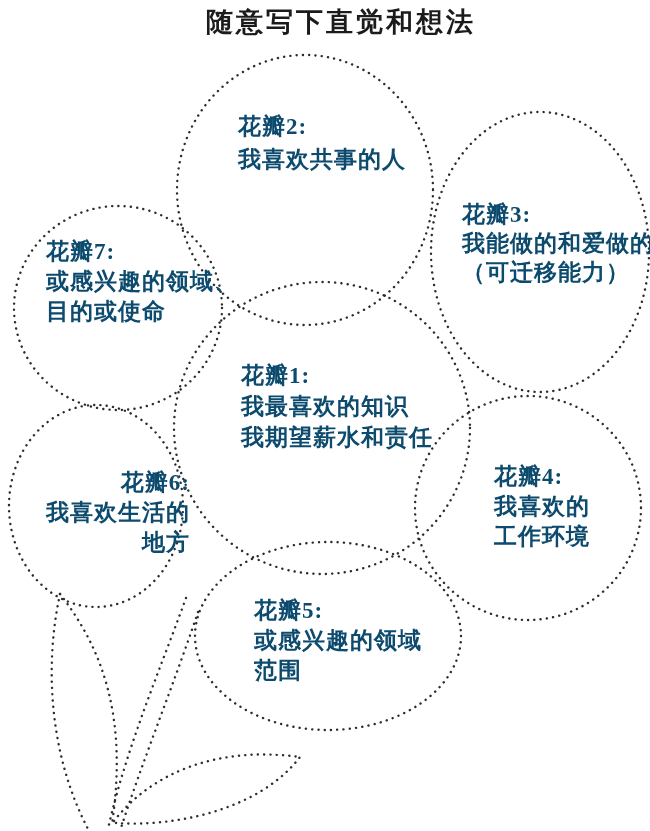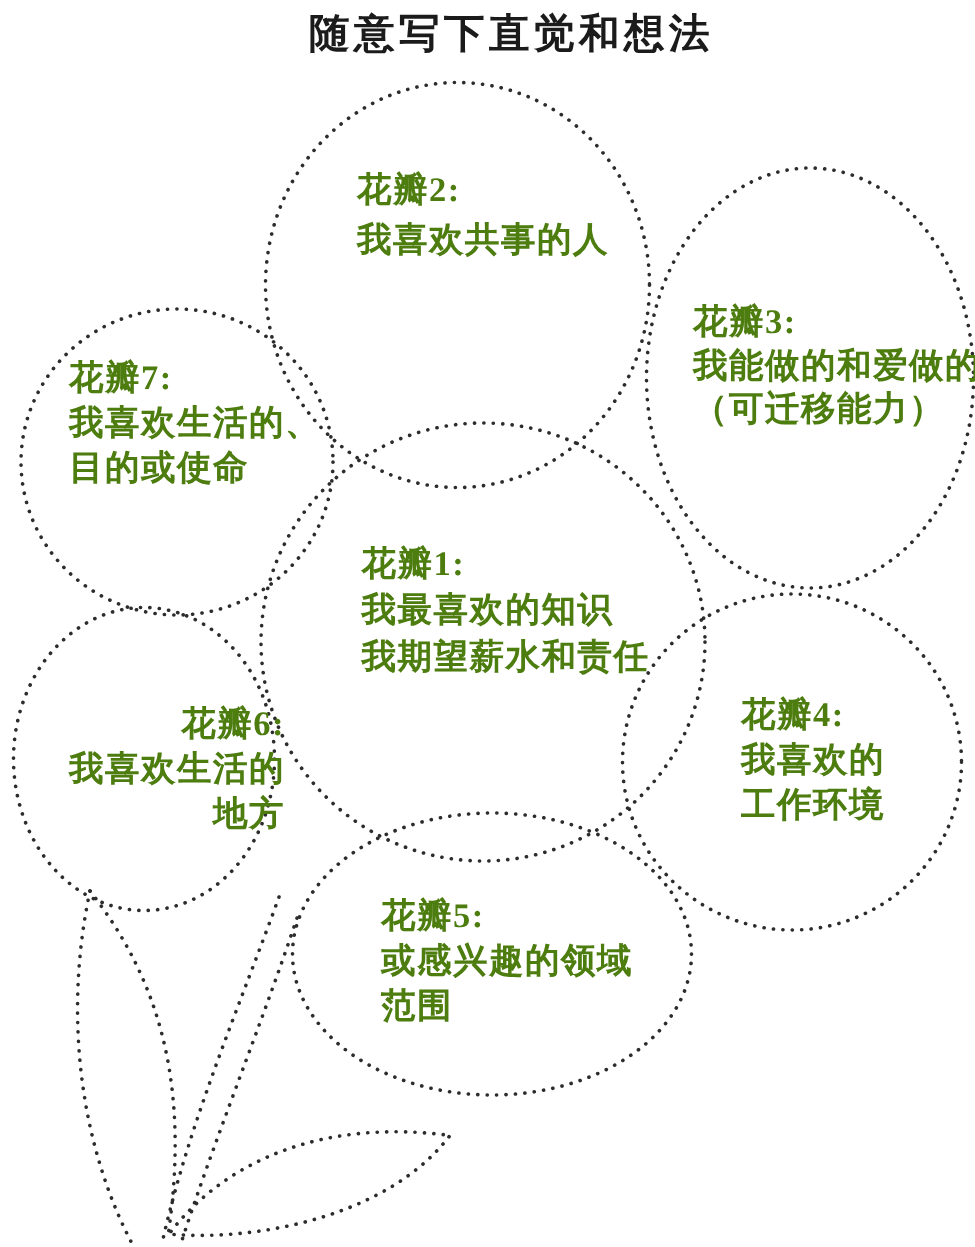--- a/index.html
+++ b/index.html
@@ -15,21 +15,21 @@
     position:absolute;top:4px;left:0;width:650px;
     text-align:center;
     font-size:27px;font-weight:600;letter-spacing:3px;
     margin-left:16px;
     color:#1b1b1b;
   }
   svg.outline{position:absolute;top:0;left:0;width:650px;height:831px;}
   .ptext{
     position:absolute;
     font-size:23px;font-weight:600;letter-spacing:1px;
-    line-height:31px;white-space:nowrap;color:#4d7c0f;
+    line-height:31px;white-space:nowrap;color:#0c4a6e;
   }
   .t1{left:241px;top:360px;}
   .t2{left:238px;top:110px;line-height:33px;}
   .t3{left:462px;top:200px;line-height:29px;}
   .t4{left:494px;top:462px;line-height:30px;}
   .t5{left:254px;top:596px;line-height:30px;}
   .t6{left:46px;top:468px;line-height:30px;text-align:right;}
   .t7{left:46px;top:237px;line-height:30px;}
 </style>
 </head>
@@ -65,21 +65,21 @@
   </div>
 
   <div class="ptext t3">
     <div>花瓣3:</div>
     <div>我能做的和爱做的</div>
     <div>（可迁移能力）</div>
   </div>
 
   <div class="ptext t7">
     <div>花瓣7:</div>
-    <div>我喜欢生活的、</div>
+    <div>或感兴趣的领域、</div>
     <div>目的或使命</div>
   </div>
 
   <div class="ptext t1">
     <div>花瓣1:</div>
     <div>我最喜欢的知识</div>
     <div>我期望薪水和责任</div>
   </div>
 
   <div class="ptext t6">

